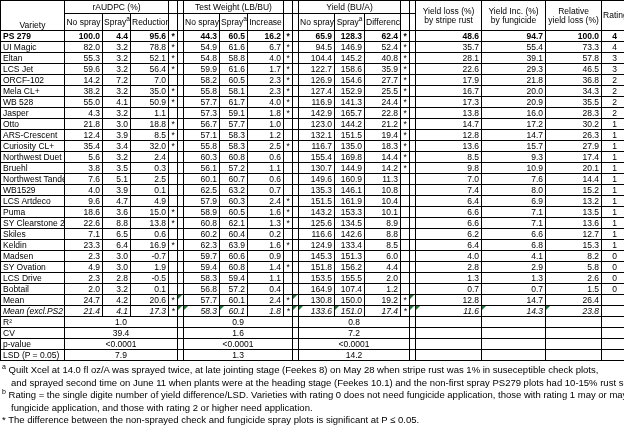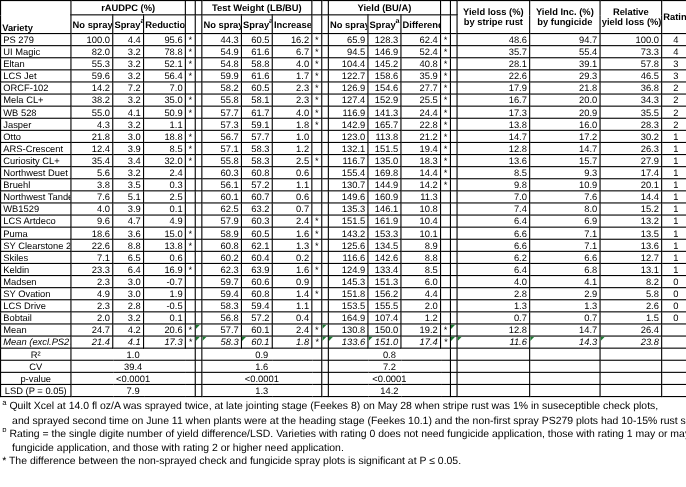--- a/index.html
+++ b/index.html
@@ -1,33 +1,33 @@
 <!DOCTYPE html>
 <html><head>
 <meta charset="utf-8">
 <style>
   html,body{margin:0;padding:0;}
   body{width:624px;height:443px;overflow:hidden;background:#fff;color:#000;
        font-family:"Liberation Sans",sans-serif;}
   table{border-collapse:collapse;table-layout:fixed;width:624px;font-size:8.5px;}
   th,td{border:1px solid #000;padding:0 2px;height:10px;line-height:10px;
         white-space:nowrap;overflow:hidden;position:relative;}
-  thead th{font-weight:bold;text-align:center;padding:0 1px;}
+  thead th{font-weight:normal;text-align:center;padding:0 1px;}
   thead tr.h1 th{height:12px;}
   thead tr.h2 th{height:16px;}
-  .variety-head{text-align:left;vertical-align:bottom;}
+  .variety-head{text-align:center;vertical-align:bottom;}
   .single-head{line-height:9px;vertical-align:middle;}
   .num{text-align:right;}
   .ctr{text-align:center;}
   .star-col{padding:0;text-align:center;}
   .spacer-col{padding:0;}
   .variety-col{text-align:left;}
-  .bold-row td{font-weight:normal;margin-top:20px;}
+  .bold-row td{font-weight:bold;margin-top:20px;}
   .italic-row td{font-style:italic;}
-  .stats-label{text-align:center;}
+  .stats-label{text-align:left;}
   sup{font-size:6.5px;line-height:0;}
   .flag::before{content:"";position:absolute;top:0;left:0;width:0;height:0;
         border-top:4px solid #1e7a33;border-right:4px solid transparent;}
   .footnotes{padding:3px 0 0 2px;font-size:9.5px;line-height:12.5px;}
   .fn{white-space:nowrap;overflow:hidden;width:624px;}
   .fn sup{font-size:7px;}
   .fn-indent{padding-left:9px;}
 </style>
 </head>
 <body>
@@ -274,21 +274,21 @@
           <td class="num">3.0</td>
           <td class="num">18.8</td>
           <td class="ctr star-col">*</td>
           <td class="spacer-col"></td>
           <td class="num">56.7</td>
           <td class="num">57.7</td>
           <td class="num">1.0</td>
           <td class="ctr star-col"></td>
           <td class="spacer-col"></td>
           <td class="num">123.0</td>
-          <td class="num">113.8</td>
+          <td class="num">144.2</td>
           <td class="num">21.2</td>
           <td class="ctr star-col">*</td>
           <td class="spacer-col"></td>
           <td class="num">14.7</td>
           <td class="num">17.2</td>
           <td class="num">30.2</td>
           <td class="ctr">1</td>
         </tr>
         <tr>
           <td class="variety-col">ARS-Crescent</td>
@@ -522,21 +522,21 @@
           <td class="num">1.6</td>
           <td class="ctr star-col">*</td>
           <td class="spacer-col"></td>
           <td class="num">124.9</td>
           <td class="num">133.4</td>
           <td class="num">8.5</td>
           <td class="ctr star-col"></td>
           <td class="spacer-col"></td>
           <td class="num">6.4</td>
           <td class="num">6.8</td>
-          <td class="num">13.1</td>
+          <td class="num">15.3</td>
           <td class="ctr">1</td>
         </tr>
         <tr>
           <td class="variety-col">Madsen</td>
           <td class="num">2.3</td>
           <td class="num">3.0</td>
           <td class="num">-0.7</td>
           <td class="ctr star-col"></td>
           <td class="spacer-col"></td>
           <td class="num">59.7</td>

